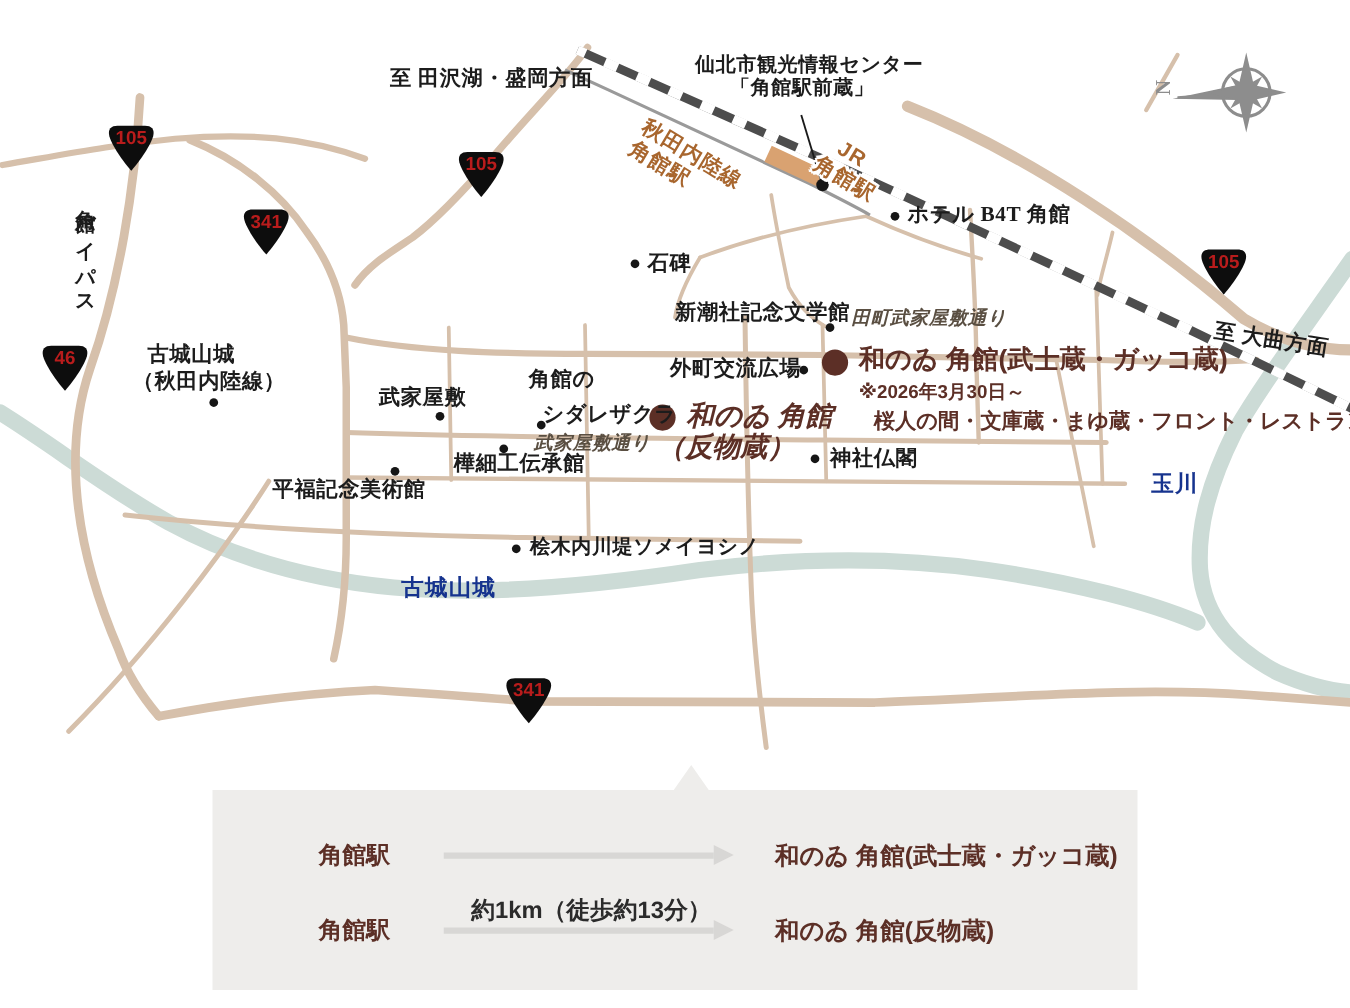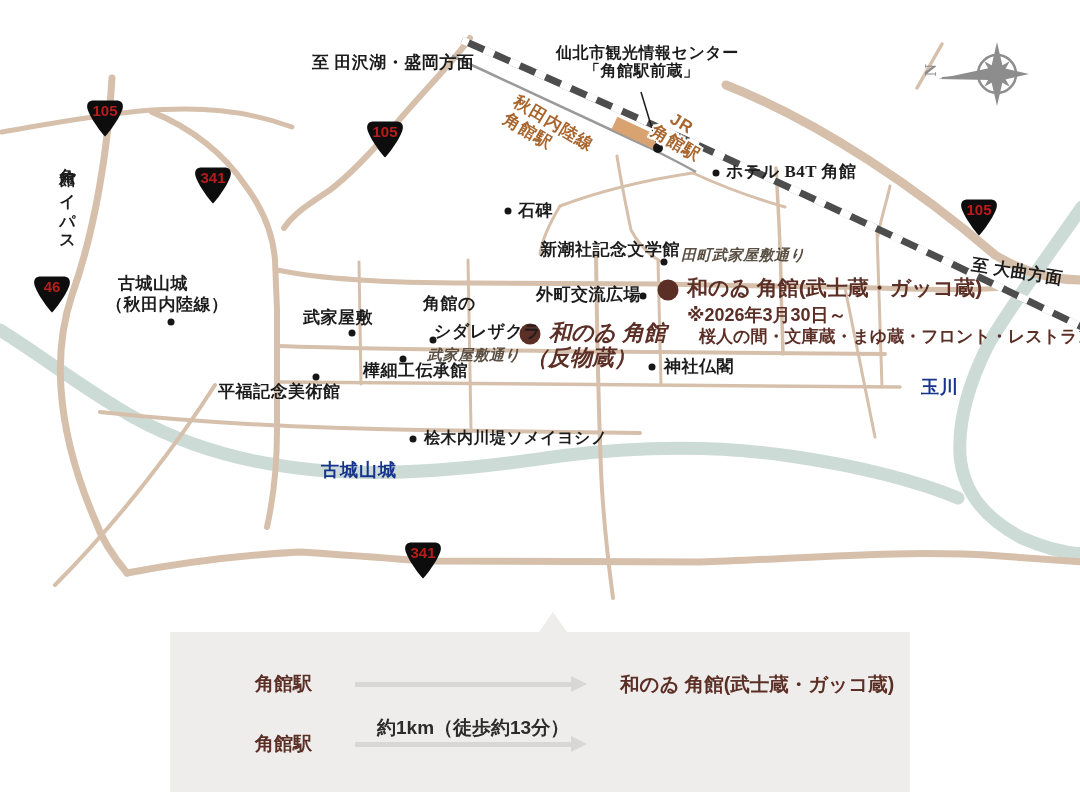--- a/index.html
+++ b/index.html
@@ -12,21 +12,21 @@
   .lbl{position:absolute;white-space:nowrap;line-height:1.15;}
   .serif{font-family:"Liberation Serif","DejaVu Serif",serif;font-weight:bold;color:#1c1c1c;font-size:17px;letter-spacing:.5px;}
   .serif-sm{font-size:16px;}
   .street{font-family:"Liberation Serif","DejaVu Serif",serif;font-style:italic;font-weight:bold;color:#5a4f42;font-size:15px;letter-spacing:.5px;}
   .river{font-family:"Liberation Serif","DejaVu Serif",serif;font-weight:bold;color:#16338e;font-size:18px;letter-spacing:1px;}
   .stn{font-weight:bold;color:#a8662e;font-size:17px;letter-spacing:1px;
        text-shadow:-2px -2px 0 #fff,2px -2px 0 #fff,-2px 2px 0 #fff,2px 2px 0 #fff,0 -2px 0 #fff,0 2px 0 #fff,-2px 0 0 #fff,2px 0 0 #fff;}
   .stn span{display:block;}
   .brown{color:#5c2f26;font-weight:bold;}
   .hotel1-name{font-size:21px;}
-  .hotel1-n1{font-size:18px;}
+  .hotel1-n1{font-size:15px;}
   .hotel1-n2{font-size:17px;}
   .hotel2{font-size:22px;font-style:italic;}
   .vert{writing-mode:vertical-rl;text-orientation:upright;letter-spacing:3px;}
   .badge{position:absolute;width:44px;height:40px;}
   .badge span{position:absolute;left:0;top:4px;width:100%;text-align:center;color:#b91c1c;
               font-size:15px;font-weight:bold;letter-spacing:0;}
   .north{position:absolute;font-family:"Liberation Serif","DejaVu Serif",serif;font-weight:bold;
          color:#8d8d8d;font-size:17px;transform:rotate(-90deg);}
   
   .legend{position:absolute;left:170px;top:632px;width:740px;height:160px;background:#eeedeb;}
@@ -197,15 +197,16 @@
   <div class="legend">
     <div class="pointer"></div>
 
     <div class="lg-from brown" style="left:85px;top:39px;">角館駅</div>
     <div class="arrow" style="left:185px;top:50px;"></div>
     <div class="lg-to brown" style="left:450px;top:39px;">和のゐ 角館(武士蔵・ガッコ蔵)</div>
 
     <div class="lg-from brown" style="left:85px;top:99px;">角館駅</div>
     <div class="lg-dist" style="left:207px;top:83px;">約1km（徒歩約13分）</div>
     <div class="arrow" style="left:185px;top:110px;"></div>
+    <div class="lg-to brown" style="left:450px;top:99px;">和のゐ 角館(反物蔵)</div>
   </div>
 
 </div>
 
 </body></html>

